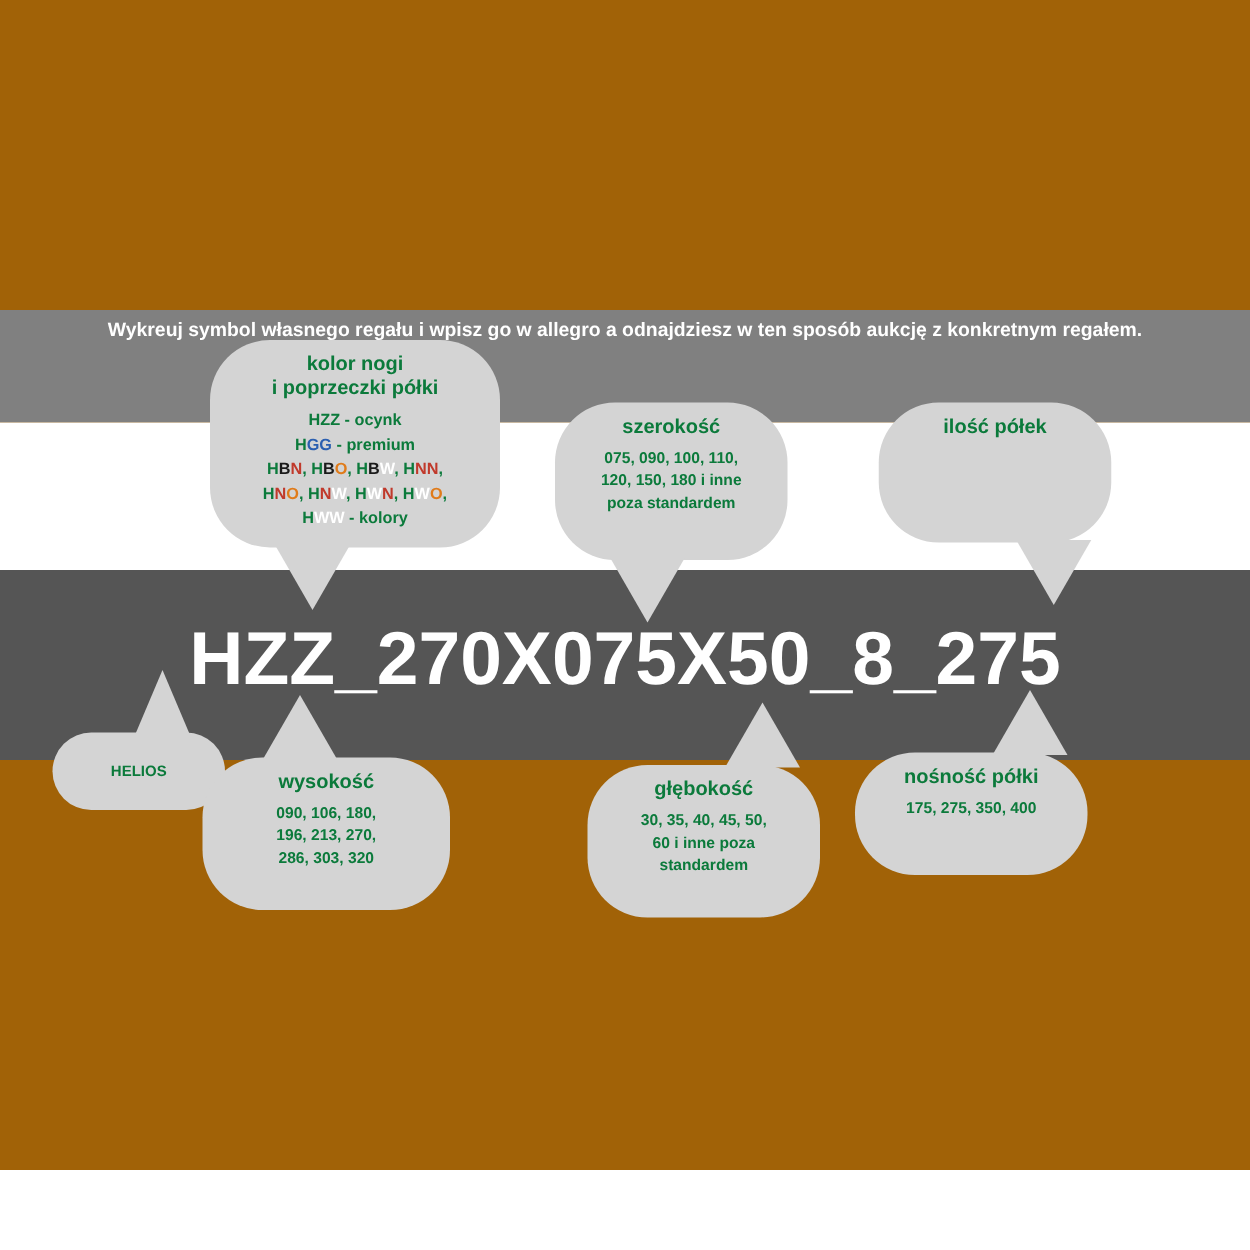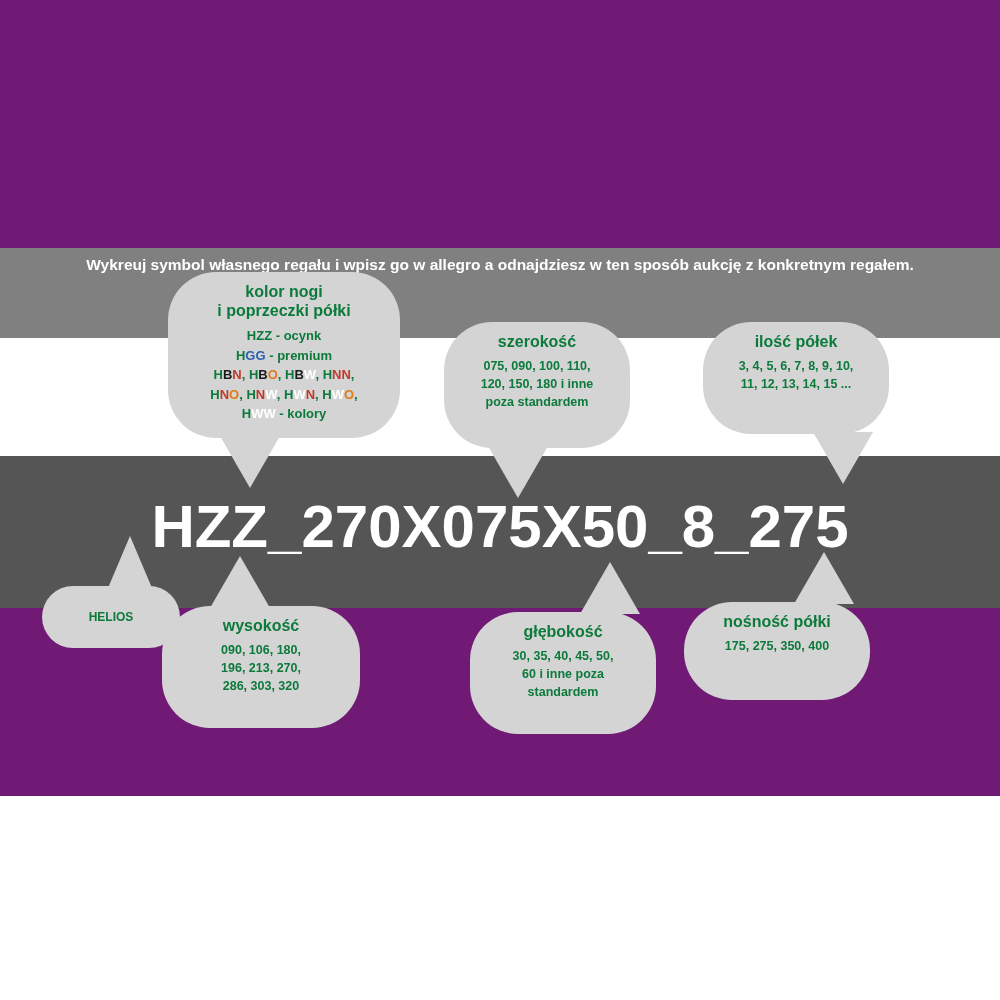--- a/index.html
+++ b/index.html
@@ -6,22 +6,22 @@
     margin: 0;
     padding: 0;
     background: #ffffff;
   }
   body {
     font-family: "Liberation Sans", sans-serif;
   }
   #stage {
     position: relative;
     width: 1000px;
-    height: 796px;
-    background: #701a75;
+    height: 936px;
+    background: #a16207;
     overflow: hidden;
   }
 
   
   .band {
     position: absolute;
     left: 0;
     width: 1000px;
   }
   #band-grey-top   { top: 248px; height: 90px; background: #808080; }
@@ -157,24 +157,20 @@
     <div class="body">
       <div>075, 090, 100, 110,</div>
       <div>120, 150, 180  i inne</div>
       <div>poza standardem</div>
     </div>
     <div class="tail down"></div>
   </div>
 
   <div class="bubble" id="b-ilosc">
     <div class="title">ilość półek</div>
-    <div class="body">
-      <div>3, 4, 5, 6, 7, 8, 9, 10,</div>
-      <div>11, 12, 13, 14, 15 ...</div>
-    </div>
     <div class="tail down"></div>
   </div>
 
   <div class="bubble" id="b-helios">
     <div class="title">HELIOS</div>
     <div class="tail up"></div>
   </div>
 
   <div class="bubble" id="b-wys">
     <div class="title">wysokość</div>

